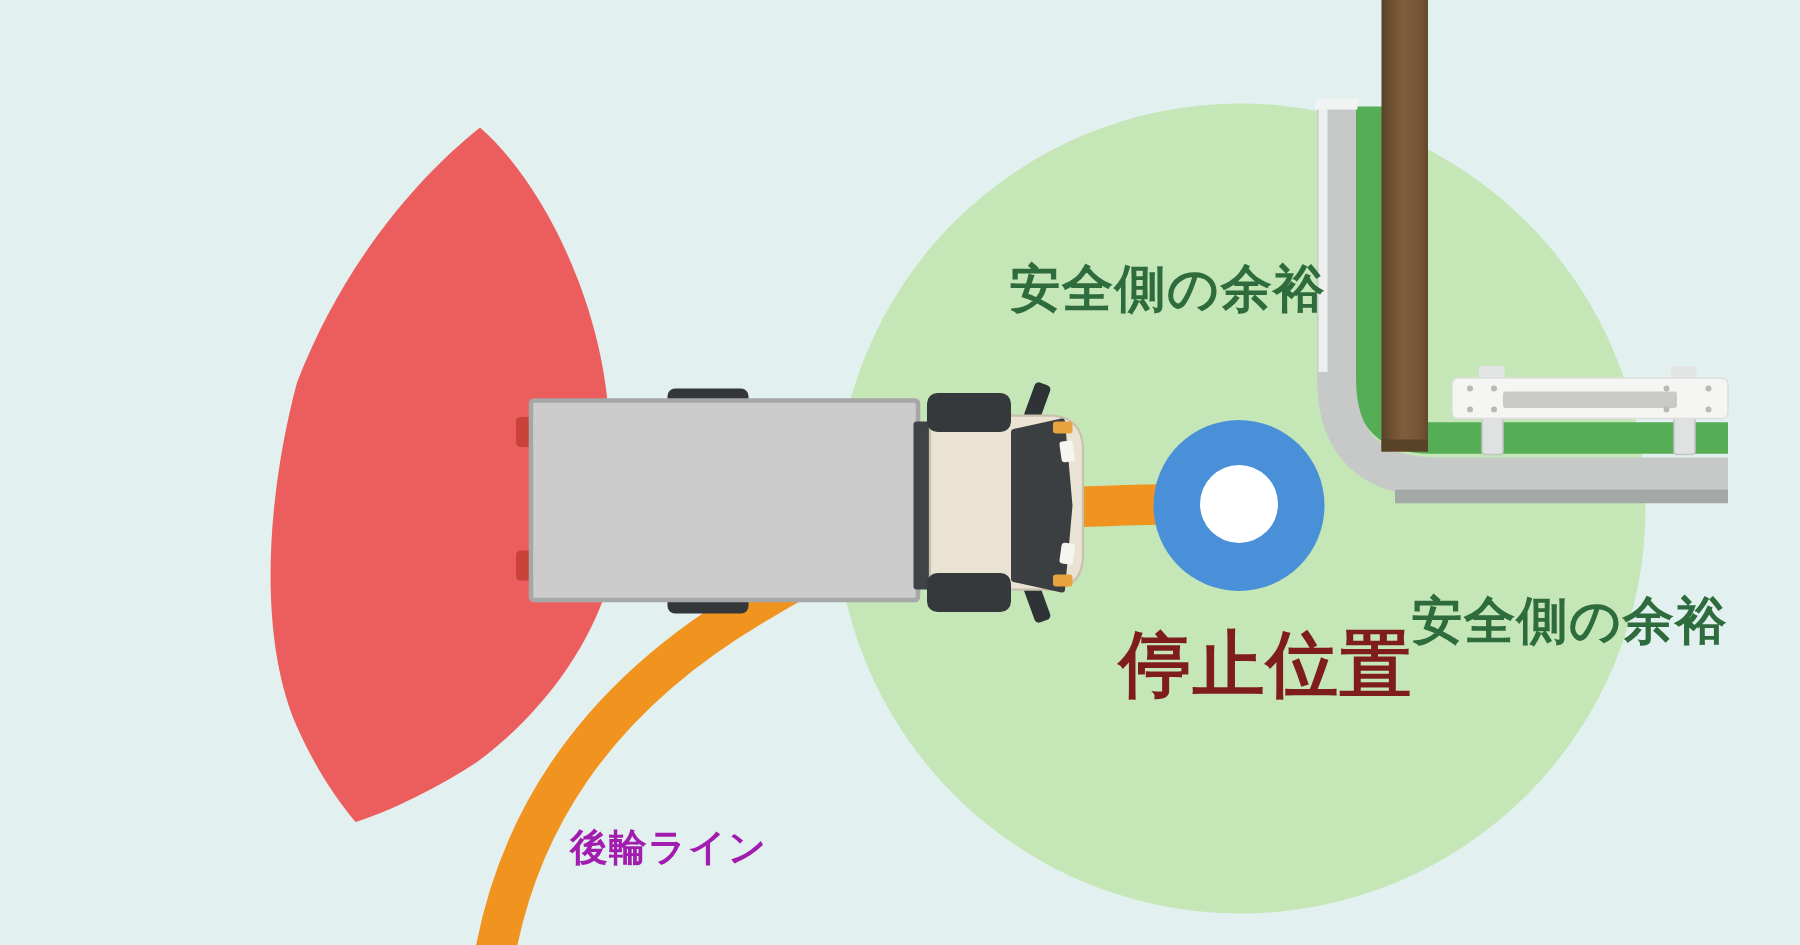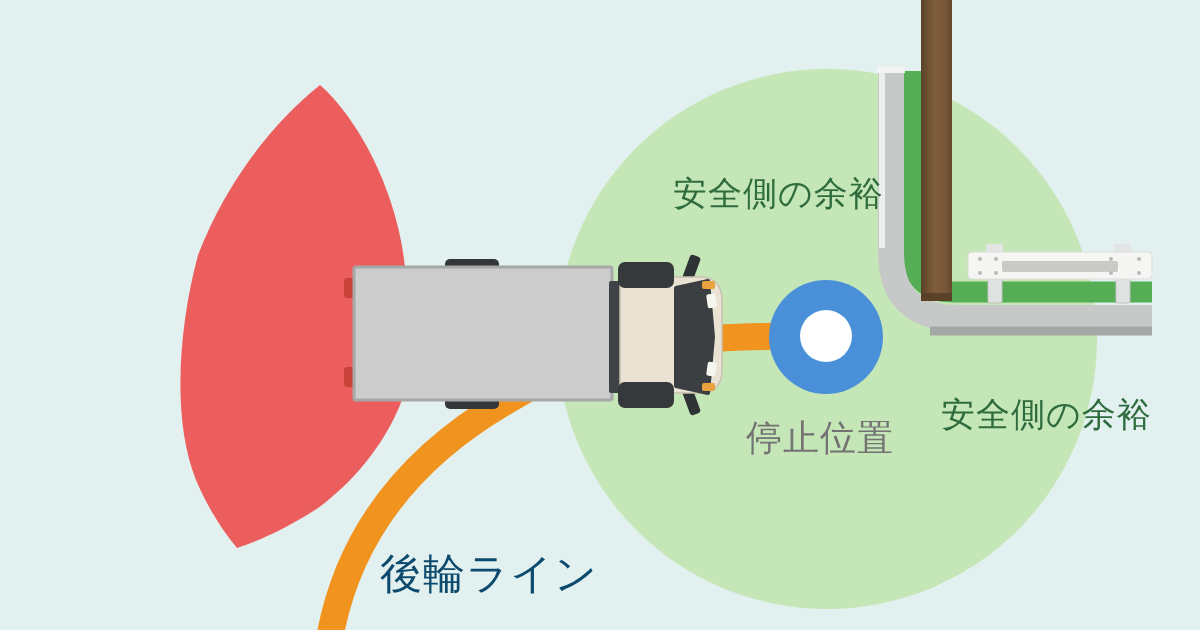--- a/index.html
+++ b/index.html
@@ -3,27 +3,27 @@
 <meta charset="utf-8">
 <style>
   html,body{margin:0;padding:0;background:#e2f1ef;}
   .stage{
     position:relative;width:1200px;height:630px;overflow:hidden;
     background:#e2f1ef;
     font-family:"Liberation Sans","DejaVu Sans",sans-serif;
   }
   .stage svg{position:absolute;left:0;top:0;}
   .label{
-    position:absolute;font-weight:normal;white-space:nowrap;
+    position:absolute;font-weight:bold;white-space:nowrap;
     letter-spacing:1px;line-height:1;
   }
   .label-outer-swing   {left:33px;  top:323px; font-size:34px; color:#b0322c;}
-  .label-rear-wheel    {left:380px; top:553px; font-size:42px; color:#0c4a6e;}
+  .label-rear-wheel    {left:380px; top:553px; font-size:25px; color:#a21caf;}
   .label-margin-top    {left:673px; top:176px; font-size:34px; color:#2e6b3d;}
-  .label-stop-position {left:746px; top:420px; font-size:36px; color:#737373;}
+  .label-stop-position {left:746px; top:420px; font-size:48px; color:#7f1d1d;}
   .label-margin-right  {left:941px; top:397px; font-size:34px; color:#2e6b3d;}
 </style>
 </head>
 <body>
 
 <div class="stage">
 
   <svg width="1200" height="630" viewBox="0 0 1200 630">
     <defs>
       <linearGradient id="poleGrad" x1="0" y1="0" x2="1" y2="0">

